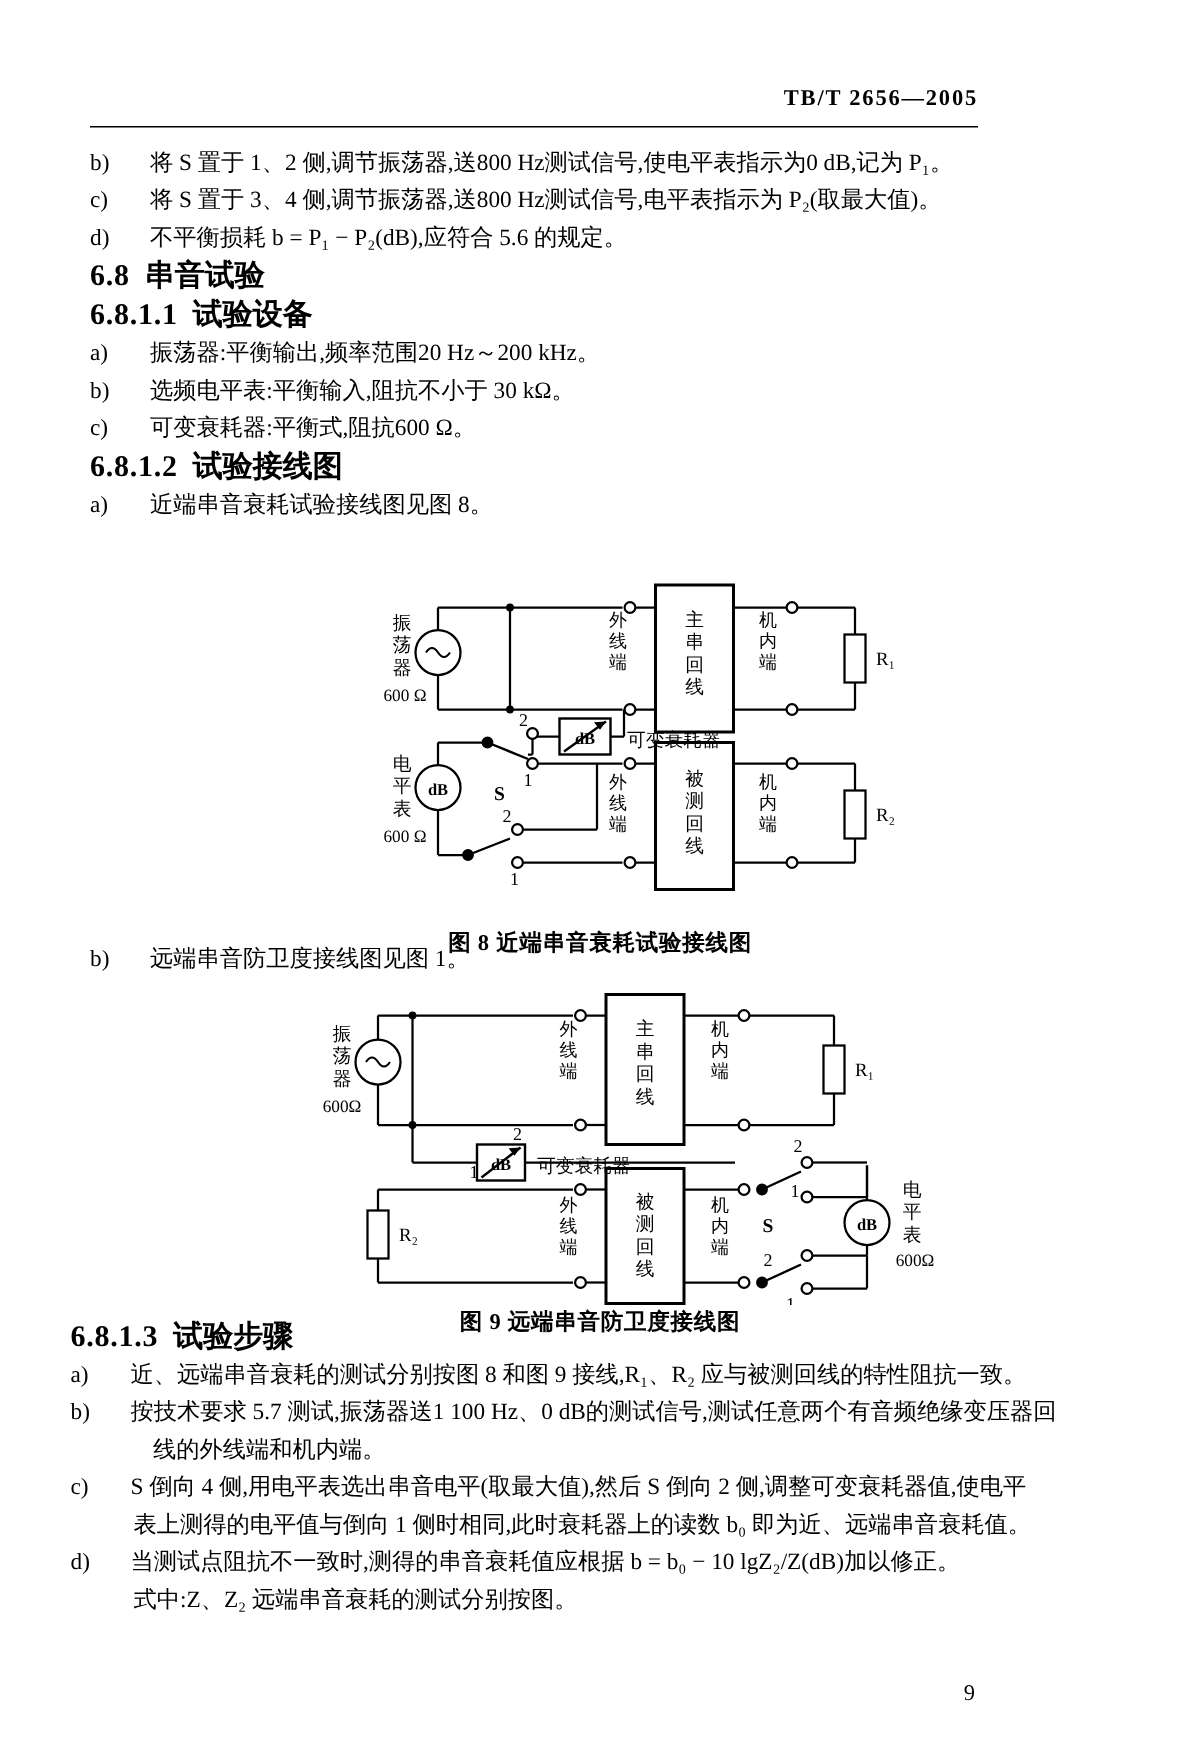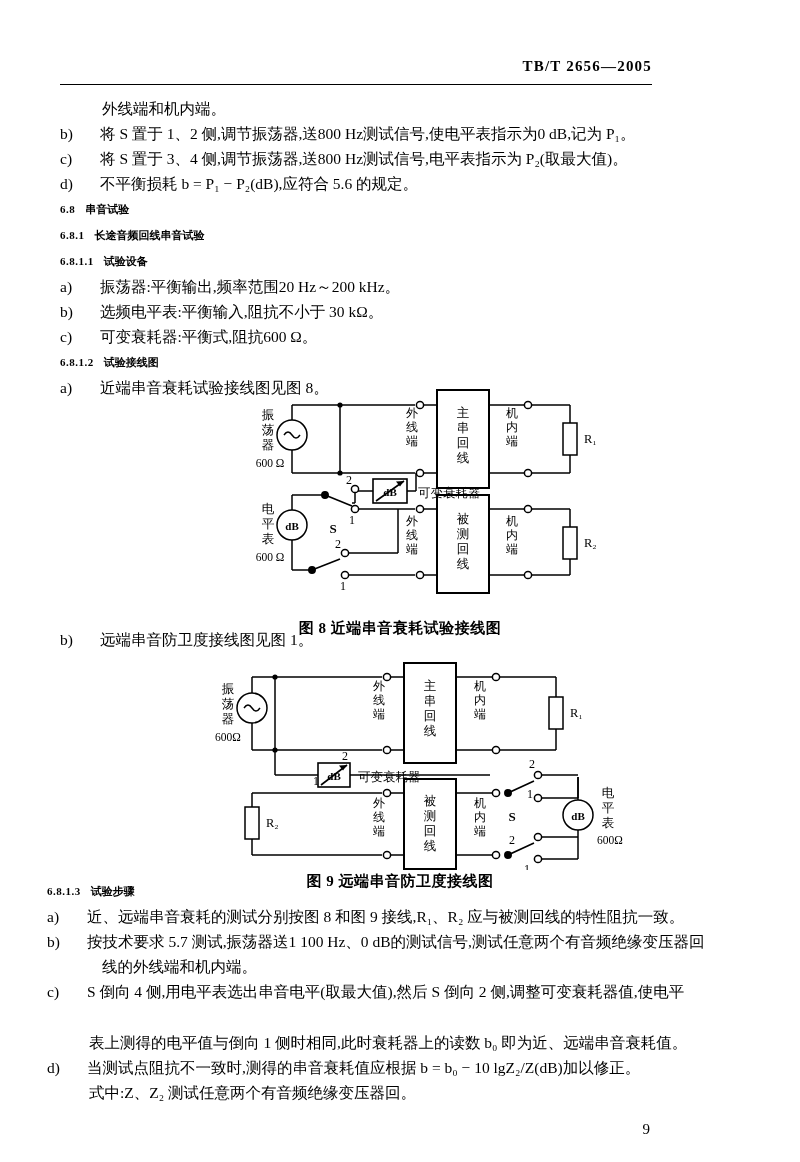--- a/index.html
+++ b/index.html
@@ -25,21 +25,21 @@
     border-bottom: 1.6px solid #000;
   }
 
   
   .body-text { position:absolute; left:60px; top:96px; width:690px; }
   .line { font-size: 15.5px; line-height: 25px; white-space: nowrap; }
   .indent-1 { margin-left: 42px; }
   .item-row { display:flex; font-size:15.5px; line-height:25px; }
   .item-mark { width: 40px; flex: 0 0 40px; }
   .item-body { flex: 1 1 auto; }
-  .heading { font-weight: bold; font-size: 11px; line-height: 26px; }
+  .heading { font-weight: bold; font-size: 20px; line-height: 26px; }
   .heading .num { letter-spacing: 0.5px; margin-right: 10px;}
 
   
   .figure { position:absolute; left:0; width:800px; }
   .fig-caption {
     text-align:center; font-weight:bold; font-size:15px; letter-spacing:0.5px;
   }
   svg { display:block; }
 
   .pagenum {
@@ -50,42 +50,38 @@
 </head>
 <body>
 
 <div class="page">
 
   <div class="header">TB/T 2656—2005</div>
   <div class="header-rule"></div>
 
   <div class="body-text">
 
-    <div class="line indent-1">外线端和机内端。</div>
 
     <div class="item-row">
       <span class="item-mark">b)</span>
       <span class="item-body">将 S 置于 1、2 侧,调节振荡器,送800 Hz测试信号,使电平表指示为0 dB,记为 P₁。</span>
     </div>
     <div class="item-row">
       <span class="item-mark">c)</span>
       <span class="item-body">将 S 置于 3、4 侧,调节振荡器,送800 Hz测试信号,电平表指示为 P₂(取最大值)。</span>
     </div>
     <div class="item-row">
       <span class="item-mark">d)</span>
       <span class="item-body">不平衡损耗 b = P₁ − P₂(dB),应符合 5.6 的规定。</span>
     </div>
 
     <div class="heading">
       <span class="num">6.8</span><span>串音试验</span>
     </div>
 
-    <div class="heading">
-      <span class="num">6.8.1</span><span>长途音频回线串音试验</span>
-    </div>
 
     <div class="heading">
       <span class="num">6.8.1.1</span><span>试验设备</span>
     </div>
 
     <div class="item-row">
       <span class="item-mark">a)</span>
       <span class="item-body">振荡器:平衡输出,频率范围20 Hz～200 kHz。</span>
     </div>
     <div class="item-row">
@@ -409,24 +405,24 @@
     <div class="item-row">
       <span class="item-mark">b)</span>
       <span class="item-body">按技术要求 5.7 测试,振荡器送1 100 Hz、0 dB的测试信号,测试任意两个有音频绝缘变压器回</span>
     </div>
     <div class="line" style="margin-left:55px;">线的外线端和机内端。</div>
 
     <div class="item-row">
       <span class="item-mark">c)</span>
       <span class="item-body">S 倒向 4 侧,用电平表选出串音电平(取最大值),然后 S 倒向 2 侧,调整可变衰耗器值,使电平</span>
     </div>
-    <div class="line" style="margin-left:42px;margin-top:26px;">表上测得的电平值与倒向 1 侧时相同,此时衰耗器上的读数 b₀ 即为近、远端串音衰耗值。</div>
+    <div class="line" style="margin-left:42px;">表上测得的电平值与倒向 1 侧时相同,此时衰耗器上的读数 b₀ 即为近、远端串音衰耗值。</div>
 
     <div class="item-row">
       <span class="item-mark">d)</span>
       <span class="item-body">当测试点阻抗不一致时,测得的串音衰耗值应根据 b = b₀ − 10 lgZ₂/Z(dB)加以修正。</span>
     </div>
-    <div class="line" style="margin-left:42px;">式中:Z、Z₂ 测试任意两个有音频绝缘变压器回。</div>
+    <div class="line" style="margin-left:42px;">式中:Z、Z₂ 远端串音衰耗的测试分别按图。</div>
   </div>
 
   <div class="pagenum">9</div>
 
 </div>
 
 </body></html>

